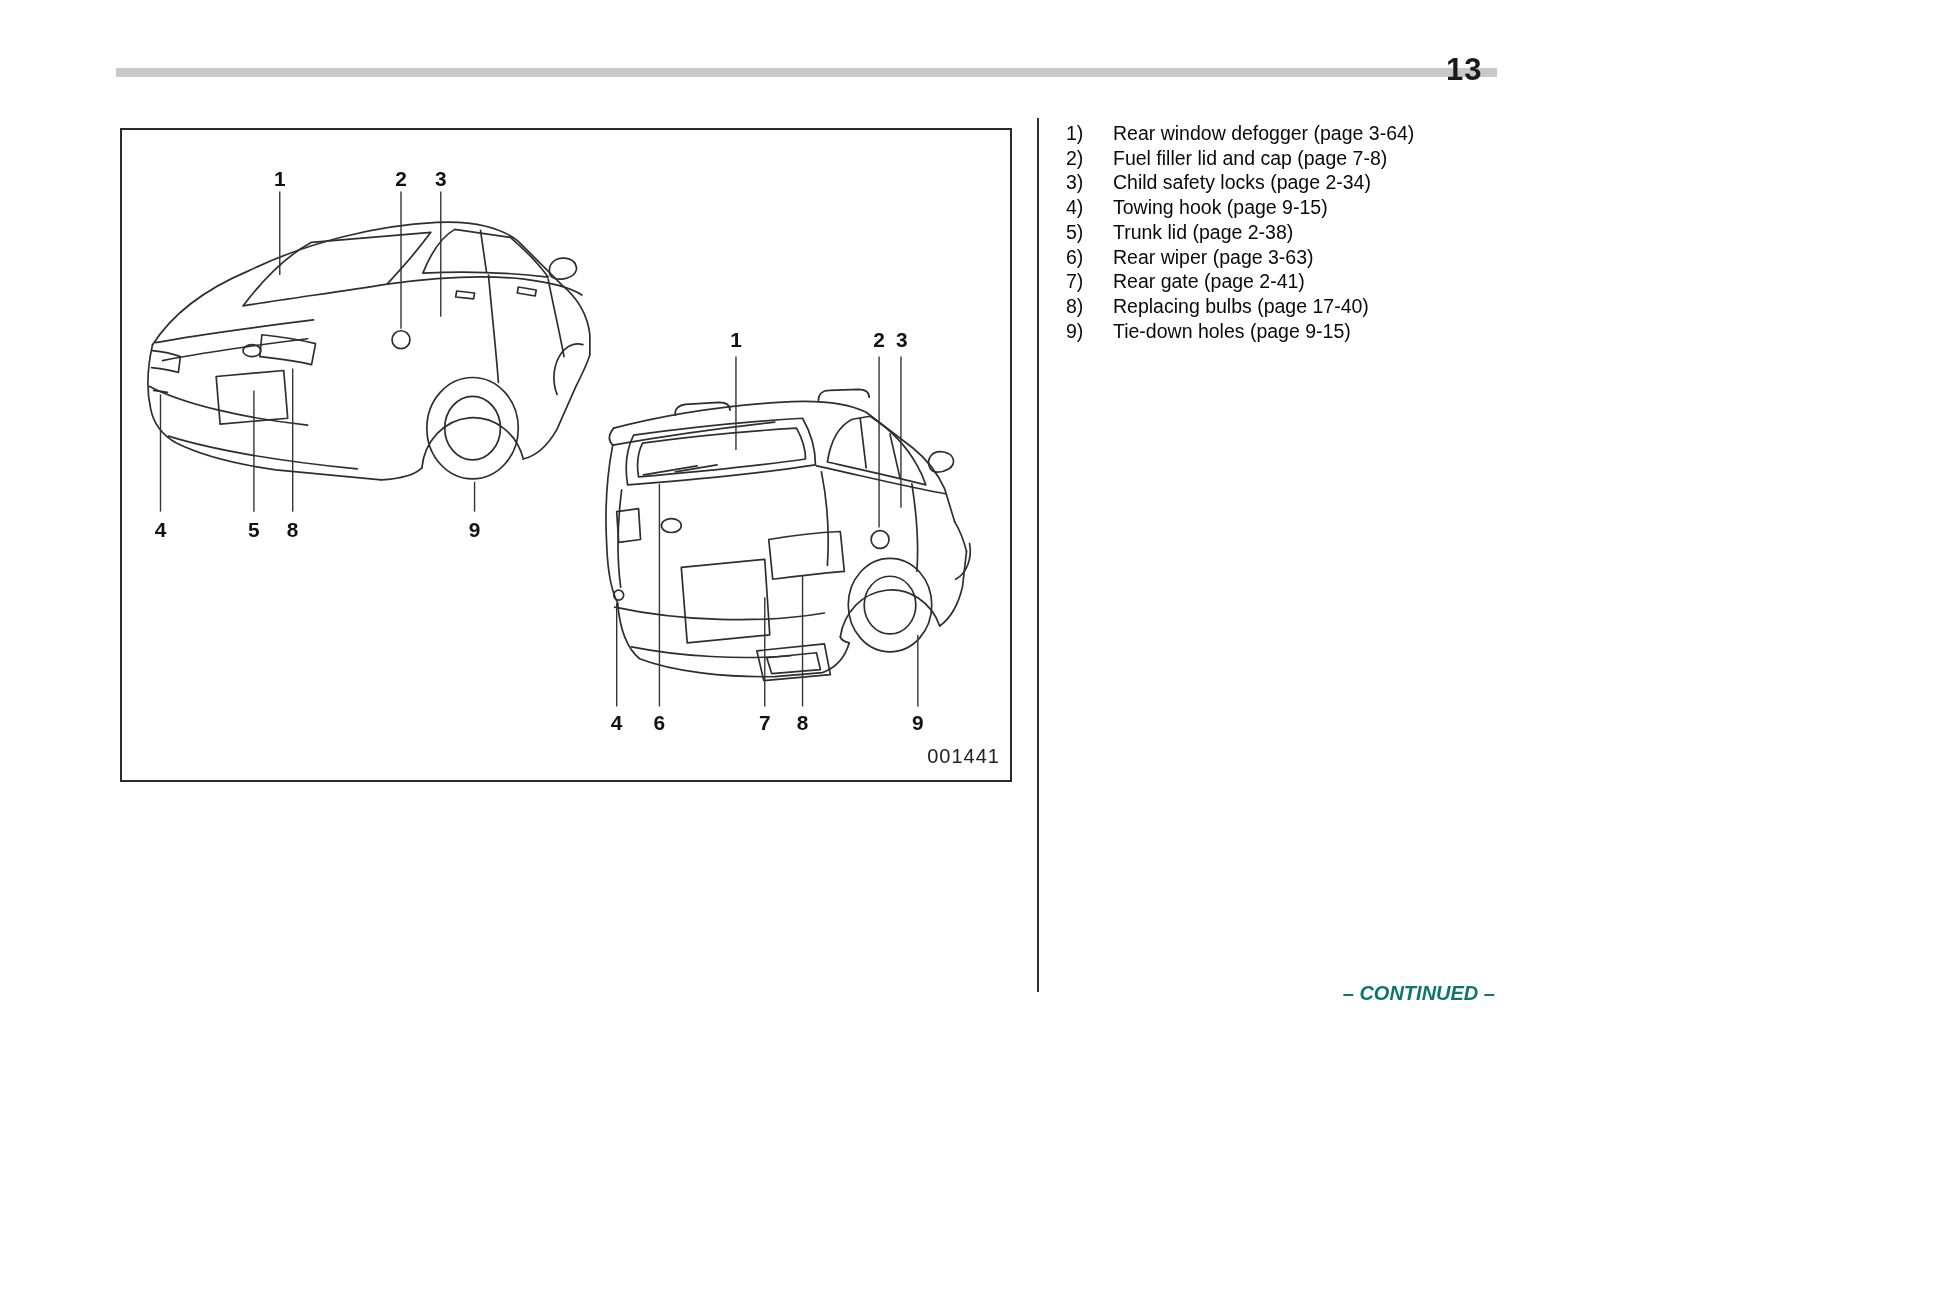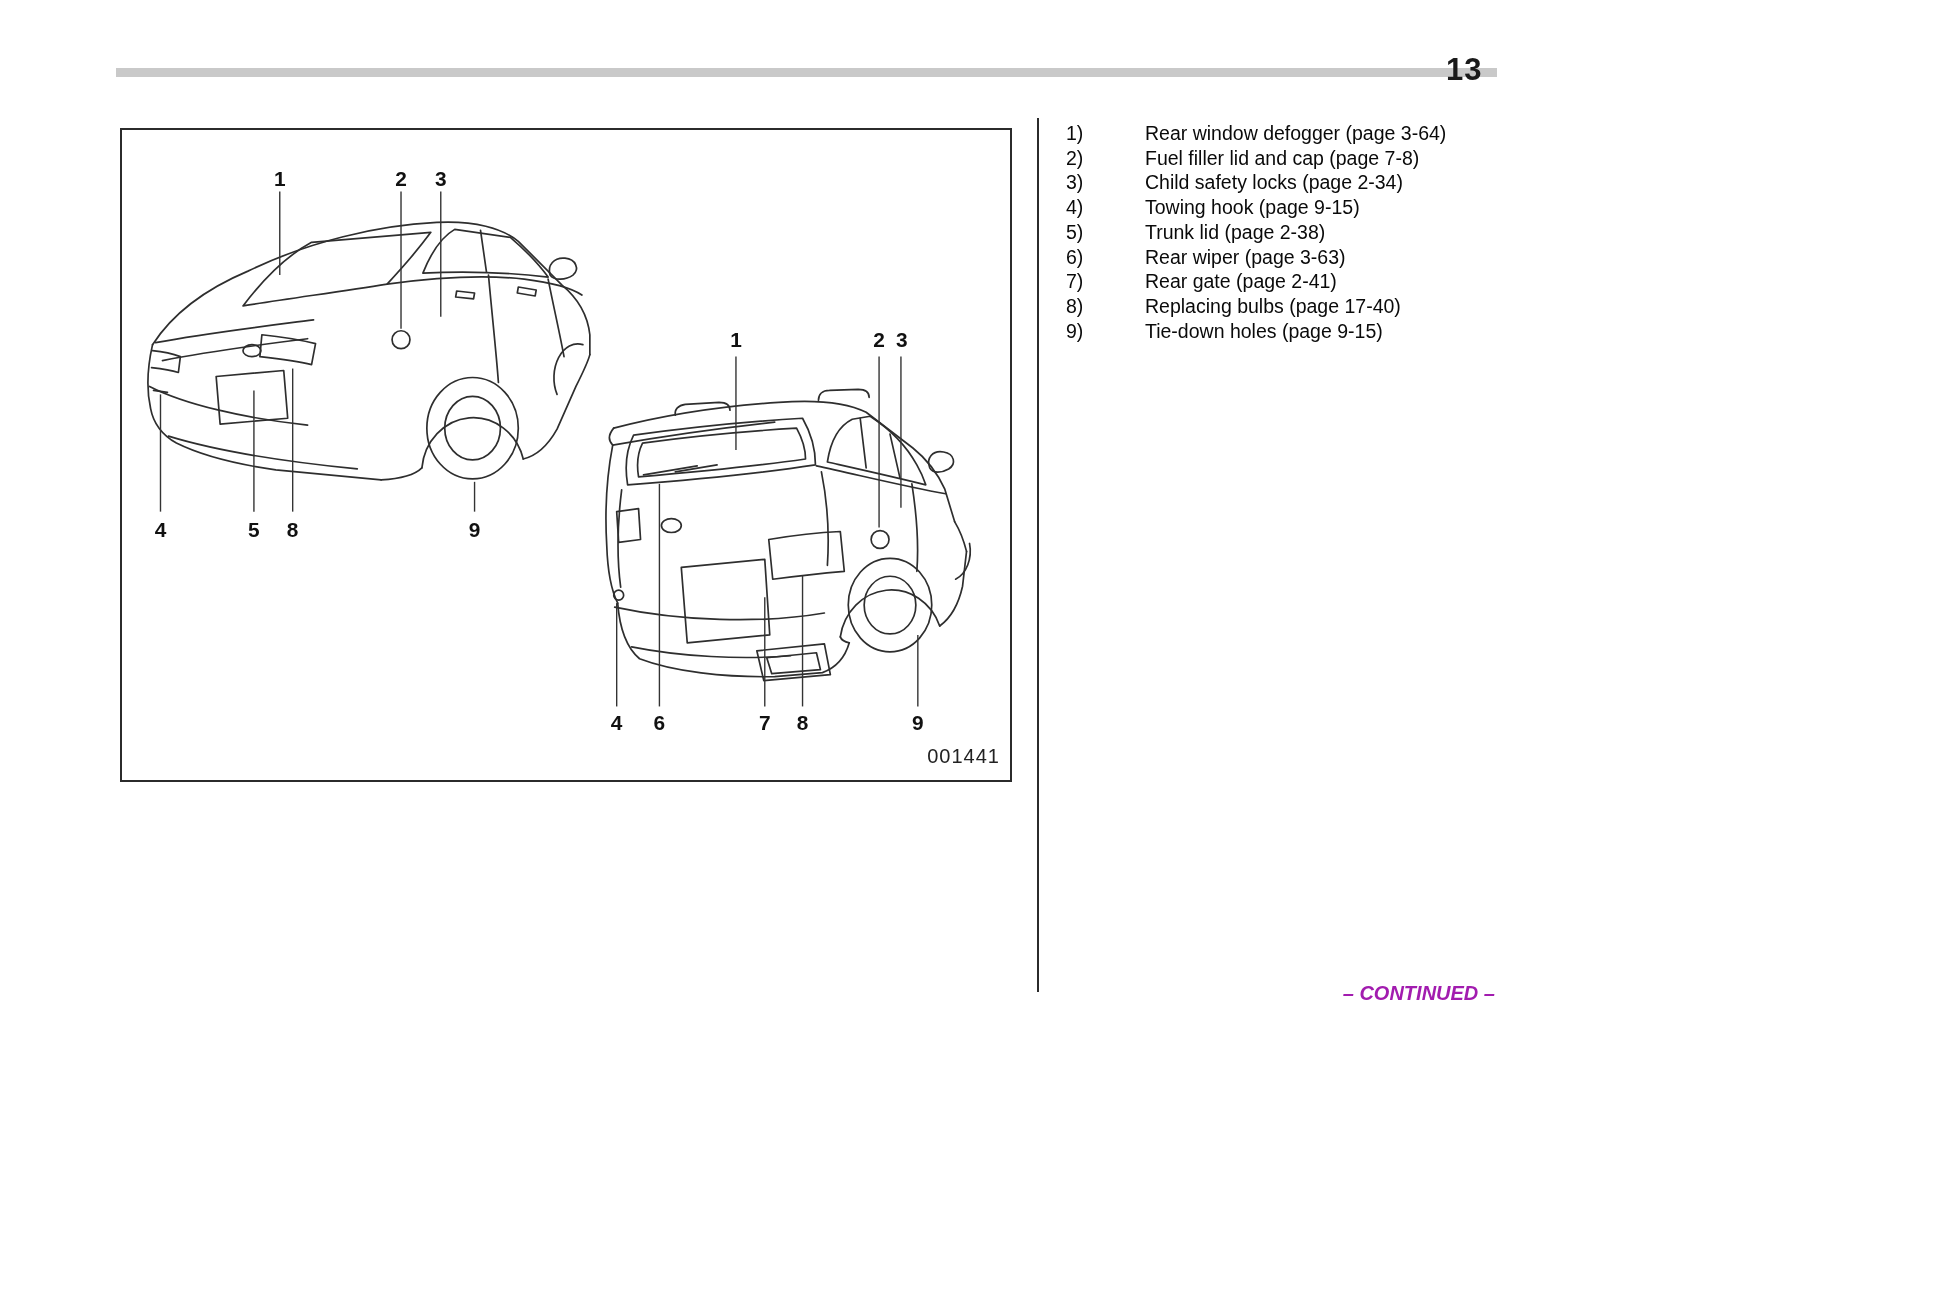--- a/index.html
+++ b/index.html
@@ -84,34 +84,33 @@
     font-size: 19.5px;
     line-height: 24.7px;
     color: #0a0a0a;
   }
   .li-num {
     width: 47px;
     flex: 0 0 47px;
   }
   .li-text {
     flex: 1;
-    margin-left: 32px;
   }
 
   
   .continued {
     position: absolute;
     left: 1100px;
     top: 982px;
     width: 395px;
     text-align: right;
     font-size: 20px;
     font-weight: bold;
     font-style: italic;
-    color: #a21caf;
+    color: #0f766e;
   }
 
   
   .callout-num {
     font-family: "Liberation Sans", sans-serif;
     font-size: 21px;
     font-weight: bold;
     fill: #111;
   }
 </style>

